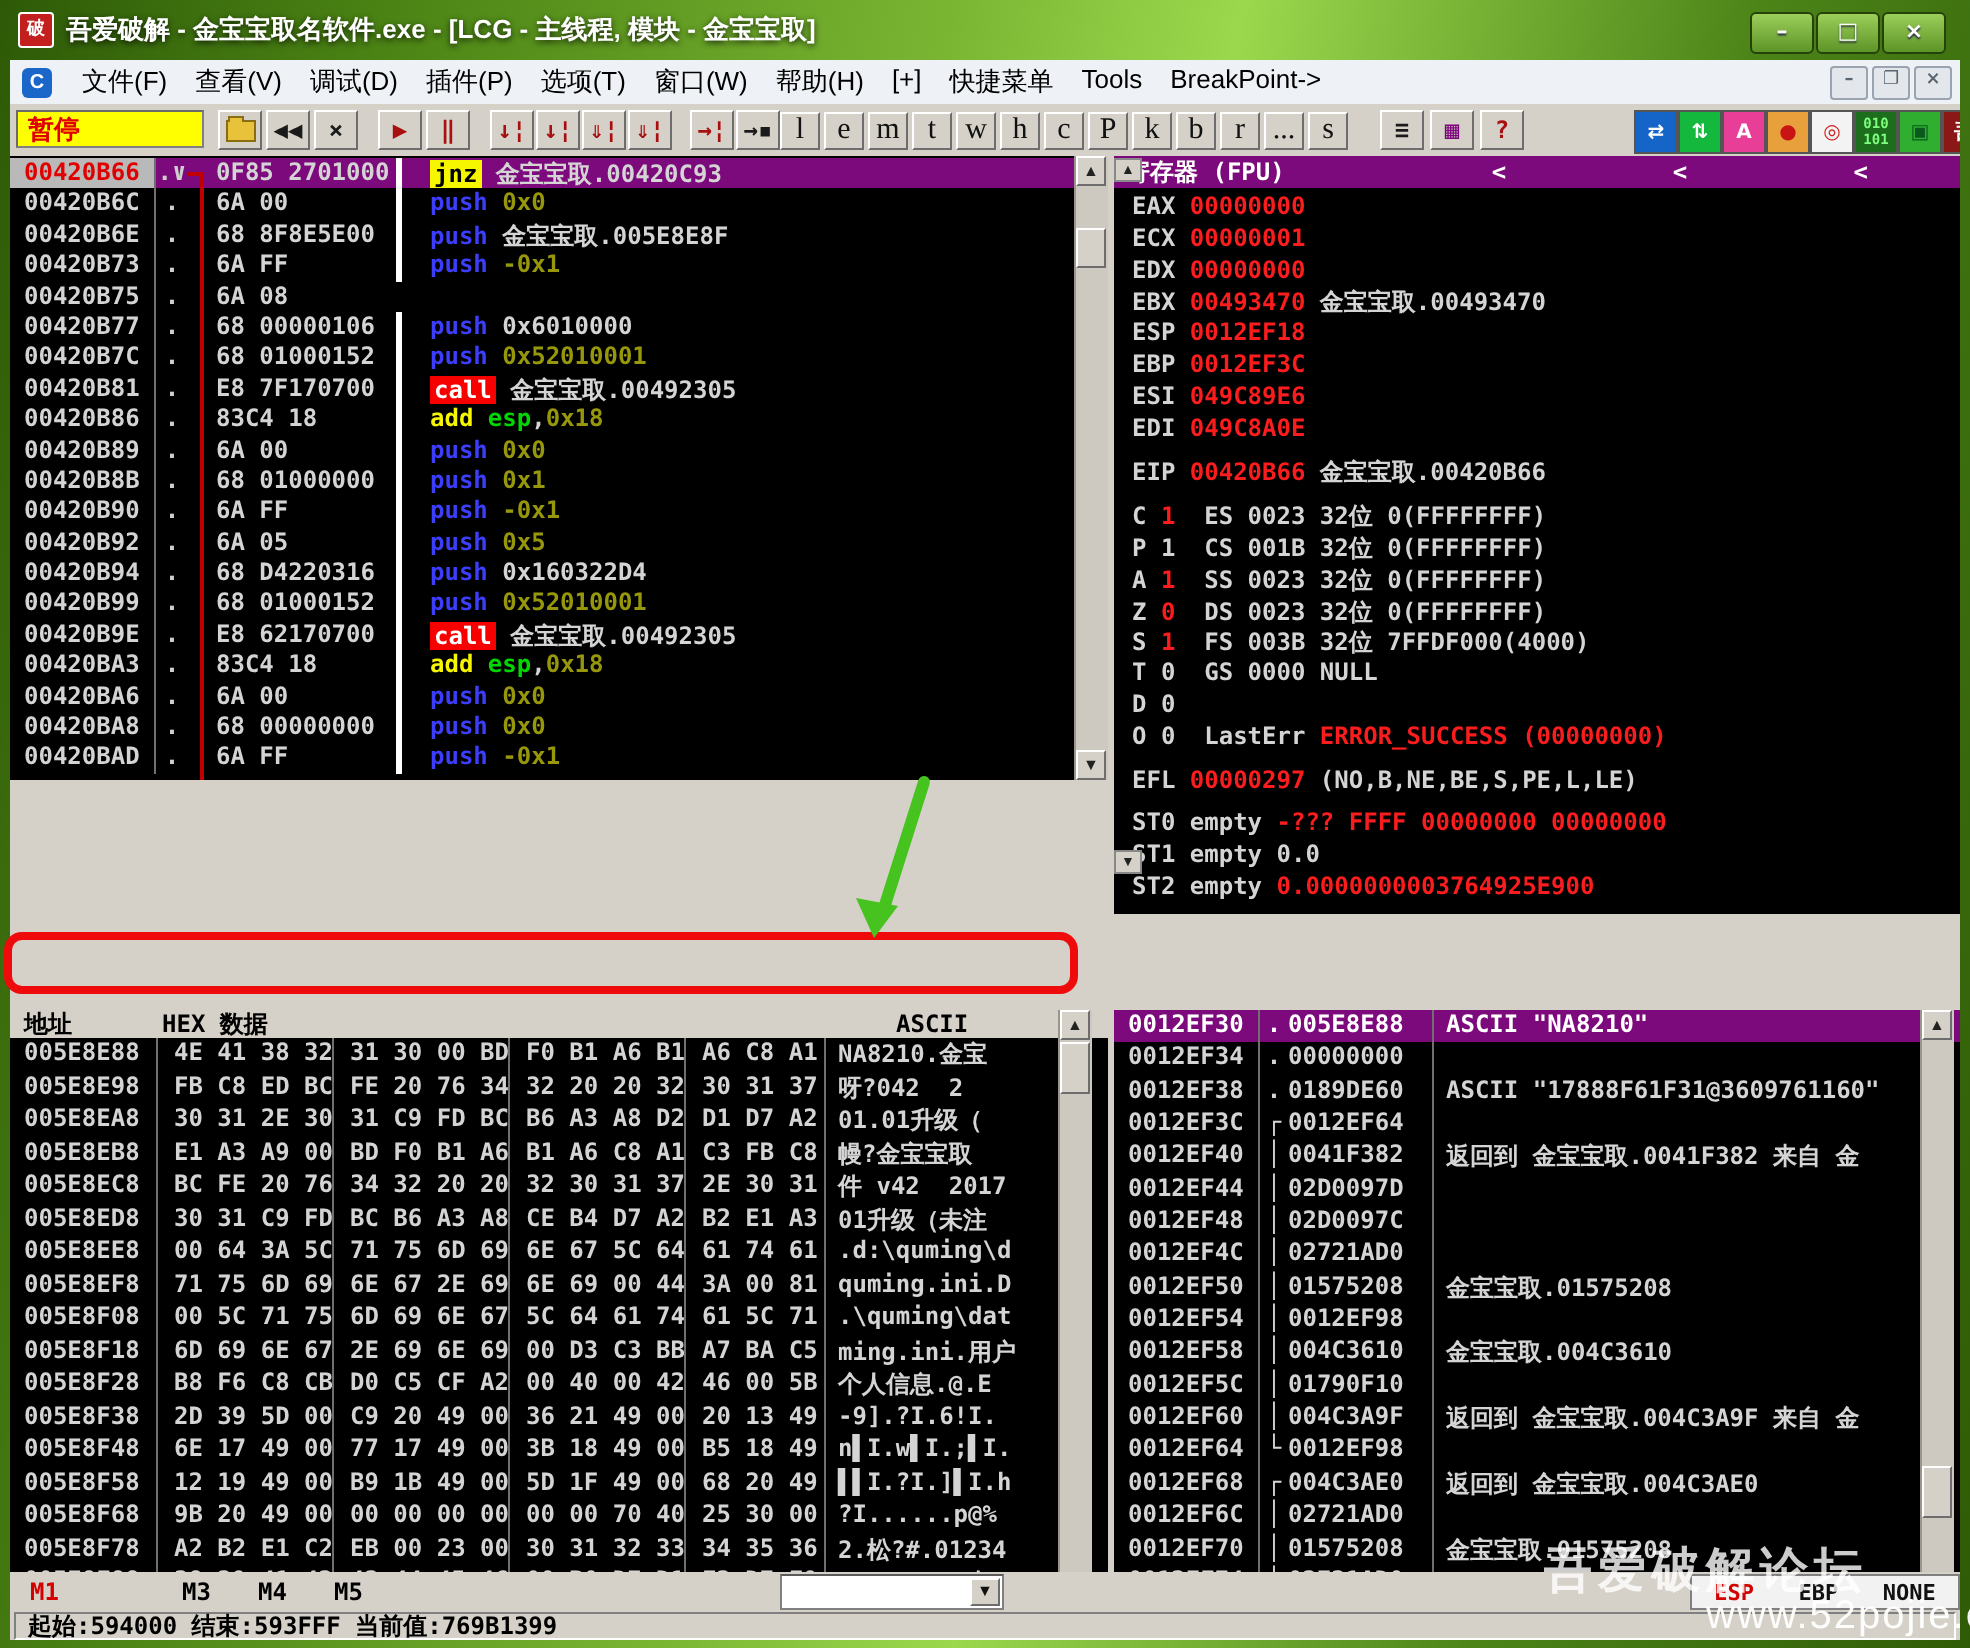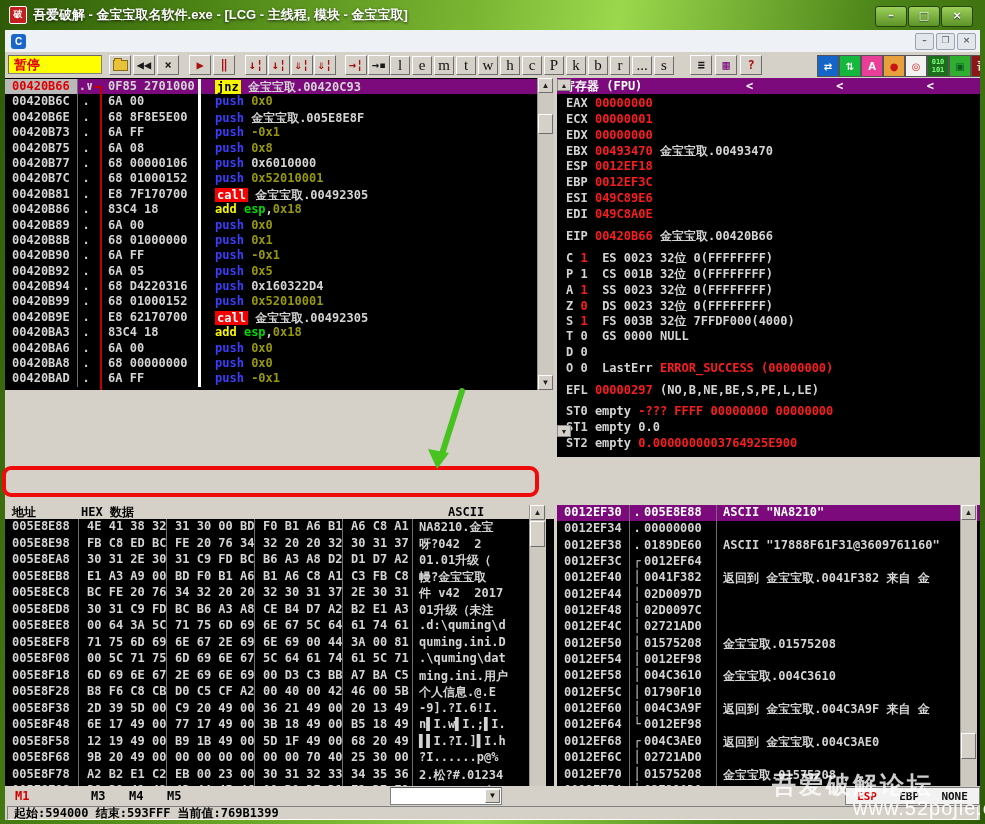--- a/index.html
+++ b/index.html
@@ -124,20 +124,33 @@
         <div class="wbtn">–</div>
         <div class="wbtn">□</div>
         <div class="wbtn">×</div>
       </div>
   </div>
 
   <div class="client">
 
     <div class="menubar">
       <div class="cicon">C</div>
+      <div id="menu-items" style="display:flex;">
+          <span class="mitem">文件(F)</span>
+          <span class="mitem">查看(V)</span>
+          <span class="mitem">调试(D)</span>
+          <span class="mitem">插件(P)</span>
+          <span class="mitem">选项(T)</span>
+          <span class="mitem">窗口(W)</span>
+          <span class="mitem">帮助(H)</span>
+          <span class="mitem">[+]</span>
+          <span class="mitem">快捷菜单</span>
+          <span class="mitem">Tools</span>
+          <span class="mitem">BreakPoint-&gt;</span>
+        </div>
       <div class="mdibtns" id="mdibtns">
           <div class="mdib">–</div>
           <div class="mdib">❐</div>
           <div class="mdib">×</div>
         </div>
     </div>
 
     <div class="toolbar">
       <div class="pausebox">暂停</div>
       <div id="tb-left">
@@ -188,21 +201,21 @@
     </div>
 
     <div class="main">
 
       <div class="pane" id="disasm">
         <div id="disasm-rows" style="padding-top:1px;">
             <div class="drow sel"><span class="da dasel">00420B66</span><span class="dd">.∨</span><span class="db">0F85 2701000</span><span class="di"><span class="t-jnz">jnz</span><span class="t-w"> </span><span class="t-w">金宝宝取.00420C93</span></span></div>
             <div class="drow"><span class="da">00420B6C</span><span class="dd">.</span><span class="db">6A 00</span><span class="di"><span class="t-pu">push</span><span class="t-w"> </span><span class="t-im">0x0</span></span></div>
             <div class="drow"><span class="da">00420B6E</span><span class="dd">.</span><span class="db">68 8F8E5E00</span><span class="di"><span class="t-pu">push</span><span class="t-w"> </span><span class="t-w">金宝宝取.005E8E8F</span></span></div>
             <div class="drow"><span class="da">00420B73</span><span class="dd">.</span><span class="db">6A FF</span><span class="di"><span class="t-pu">push</span><span class="t-w"> </span><span class="t-im">-0x1</span></span></div>
-            <div class="drow"><span class="da">00420B75</span><span class="dd">.</span><span class="db">6A 08</span><span class="di"><span class="t-pu">push</span><span class="t-w"> </span><span class="t-im">0x8</span></span></div>
+            <div class="drow"><span class="da">00420B75</span><span class="dd">.</span><span class="db">6A 08</span></div>
             <div class="drow"><span class="da">00420B77</span><span class="dd">.</span><span class="db">68 00000106</span><span class="di"><span class="t-pu">push</span><span class="t-w"> </span><span class="t-w">0x6010000</span></span></div>
             <div class="drow"><span class="da">00420B7C</span><span class="dd">.</span><span class="db">68 01000152</span><span class="di"><span class="t-pu">push</span><span class="t-w"> </span><span class="t-im">0x52010001</span></span></div>
             <div class="drow"><span class="da">00420B81</span><span class="dd">.</span><span class="db">E8 7F170700</span><span class="di"><span class="t-ca">call</span><span class="t-w"> </span><span class="t-w">金宝宝取.00492305</span></span></div>
             <div class="drow"><span class="da">00420B86</span><span class="dd">.</span><span class="db">83C4 18</span><span class="di"><span class="t-ye">add</span><span class="t-w"> </span><span class="t-gr">esp</span><span class="t-w">,</span><span class="t-im">0x18</span></span></div>
             <div class="drow"><span class="da">00420B89</span><span class="dd">.</span><span class="db">6A 00</span><span class="di"><span class="t-pu">push</span><span class="t-w"> </span><span class="t-im">0x0</span></span></div>
             <div class="drow"><span class="da">00420B8B</span><span class="dd">.</span><span class="db">68 01000000</span><span class="di"><span class="t-pu">push</span><span class="t-w"> </span><span class="t-im">0x1</span></span></div>
             <div class="drow"><span class="da">00420B90</span><span class="dd">.</span><span class="db">6A FF</span><span class="di"><span class="t-pu">push</span><span class="t-w"> </span><span class="t-im">-0x1</span></span></div>
             <div class="drow"><span class="da">00420B92</span><span class="dd">.</span><span class="db">6A 05</span><span class="di"><span class="t-pu">push</span><span class="t-w"> </span><span class="t-im">0x5</span></span></div>
             <div class="drow"><span class="da">00420B94</span><span class="dd">.</span><span class="db">68 D4220316</span><span class="di"><span class="t-pu">push</span><span class="t-w"> </span><span class="t-w">0x160322D4</span></span></div>
             <div class="drow"><span class="da">00420B99</span><span class="dd">.</span><span class="db">68 01000152</span><span class="di"><span class="t-pu">push</span><span class="t-w"> </span><span class="t-im">0x52010001</span></span></div>

